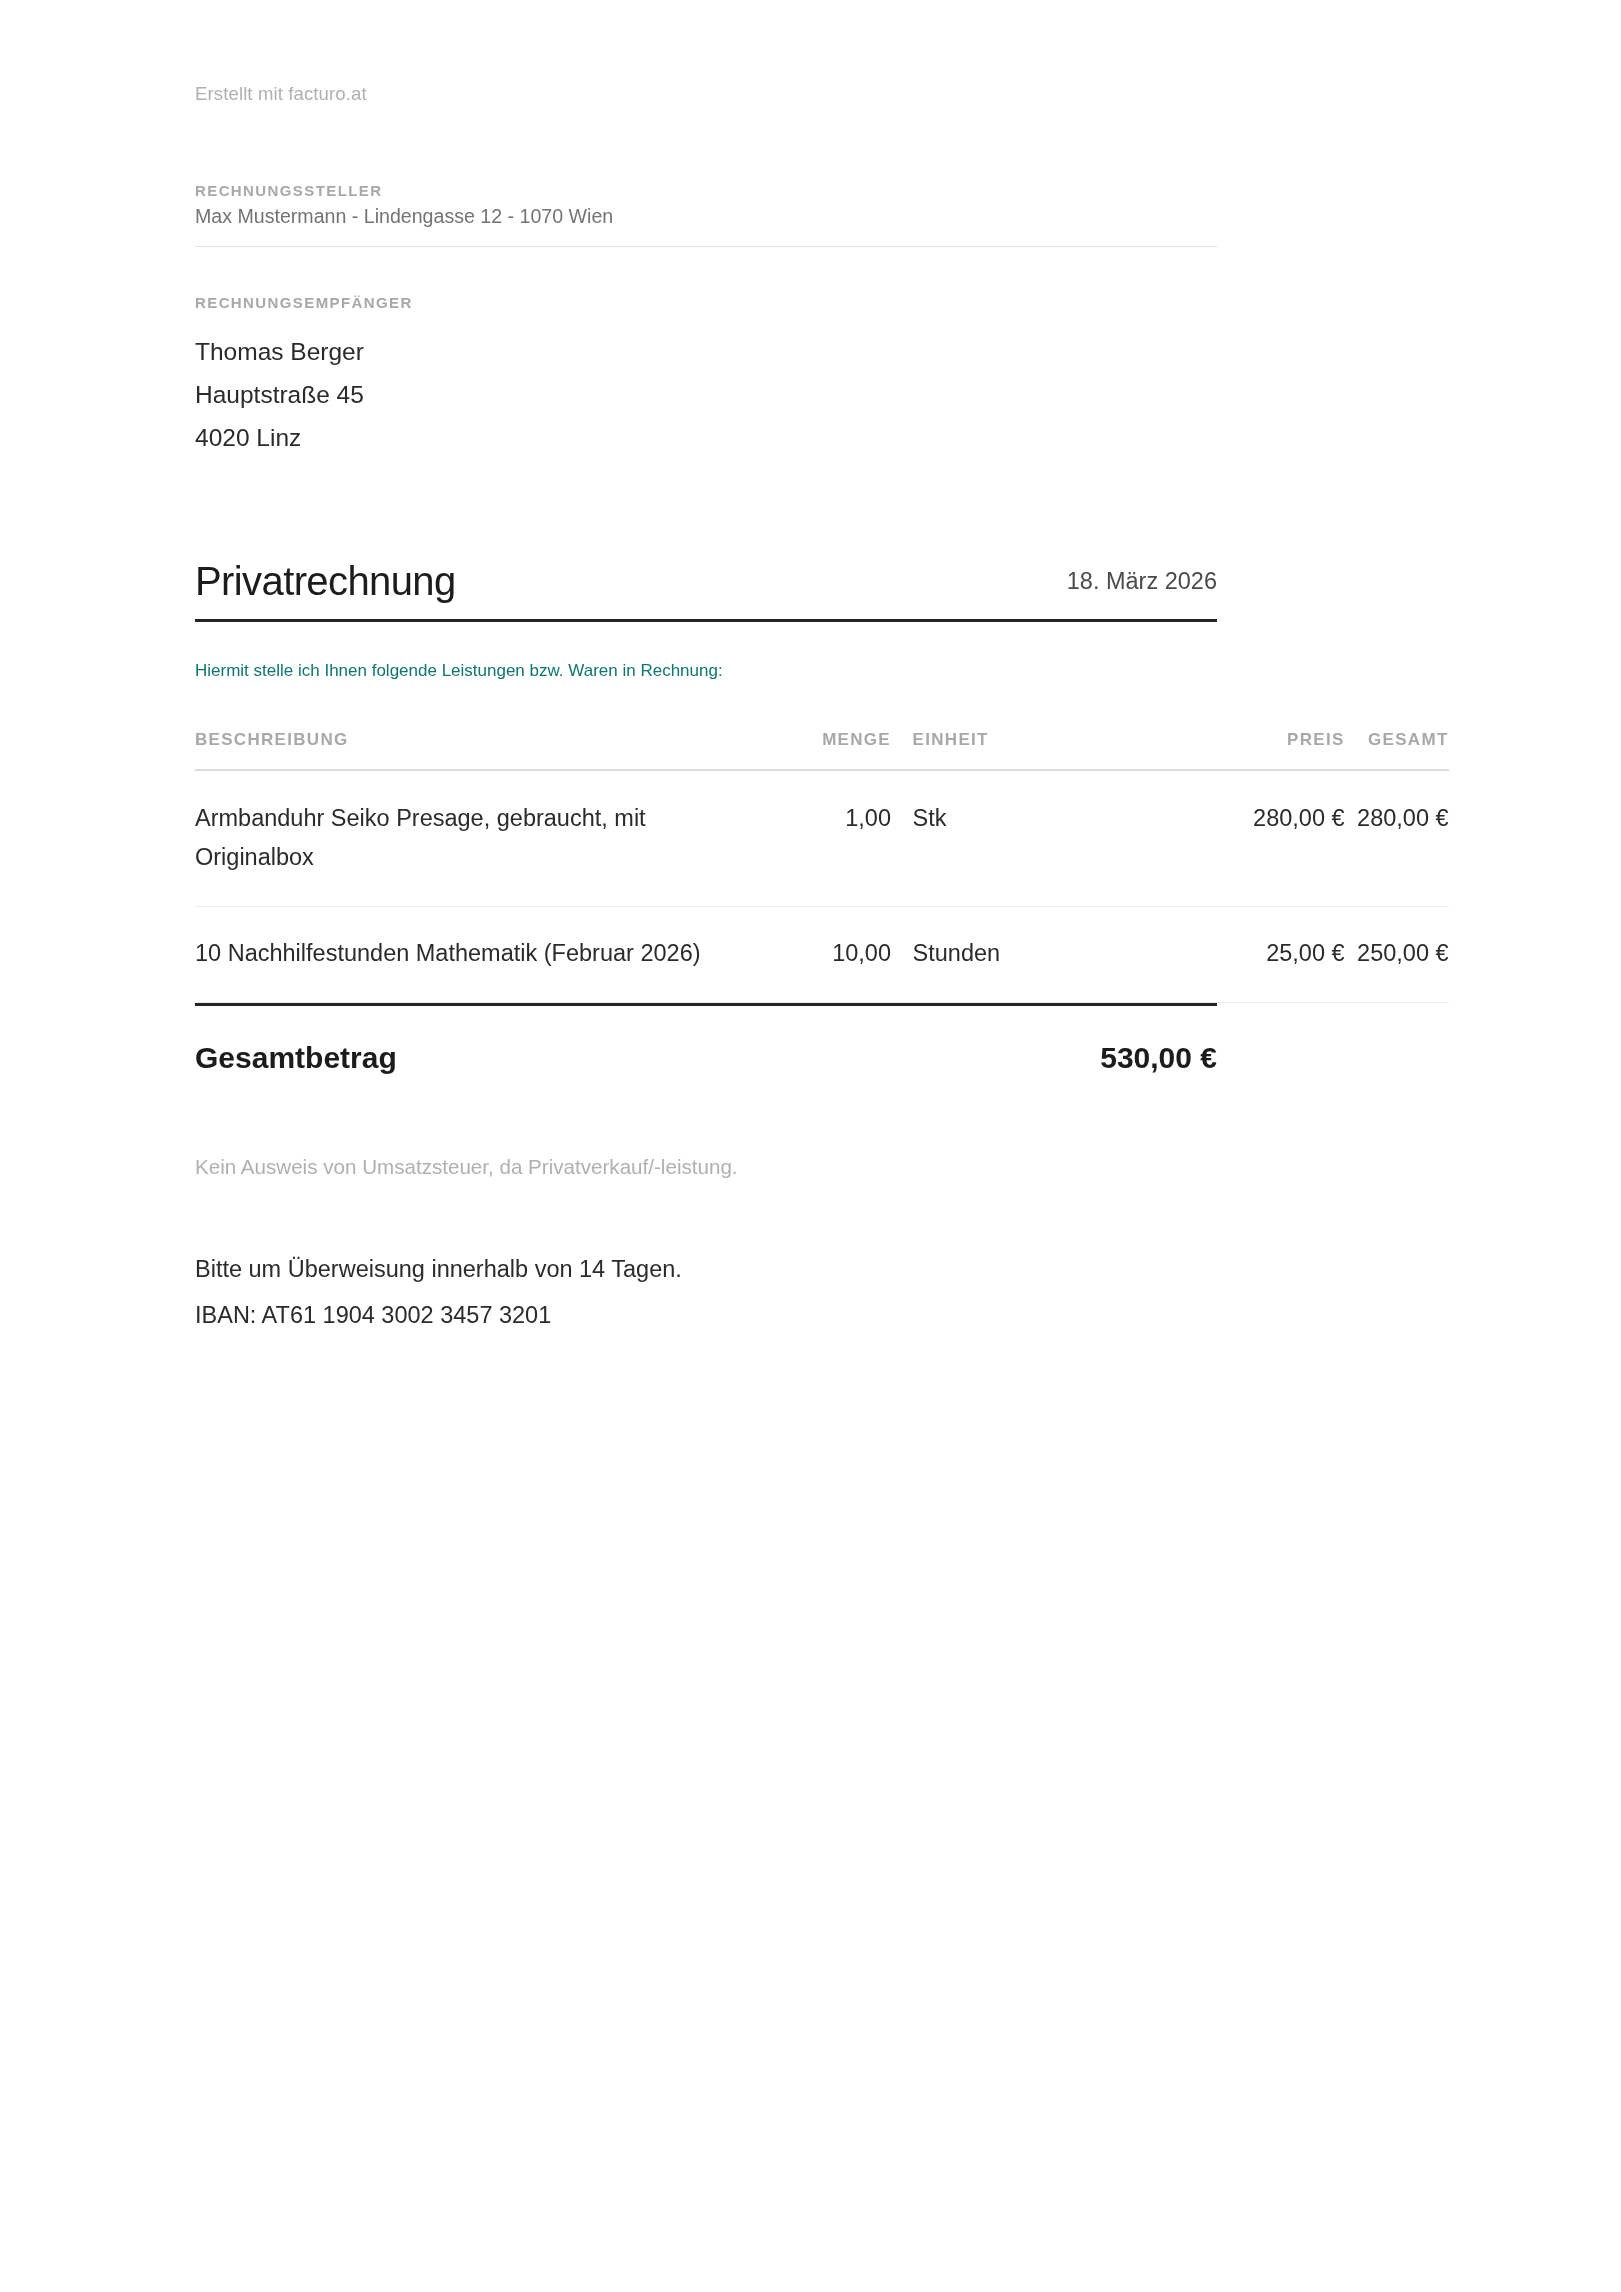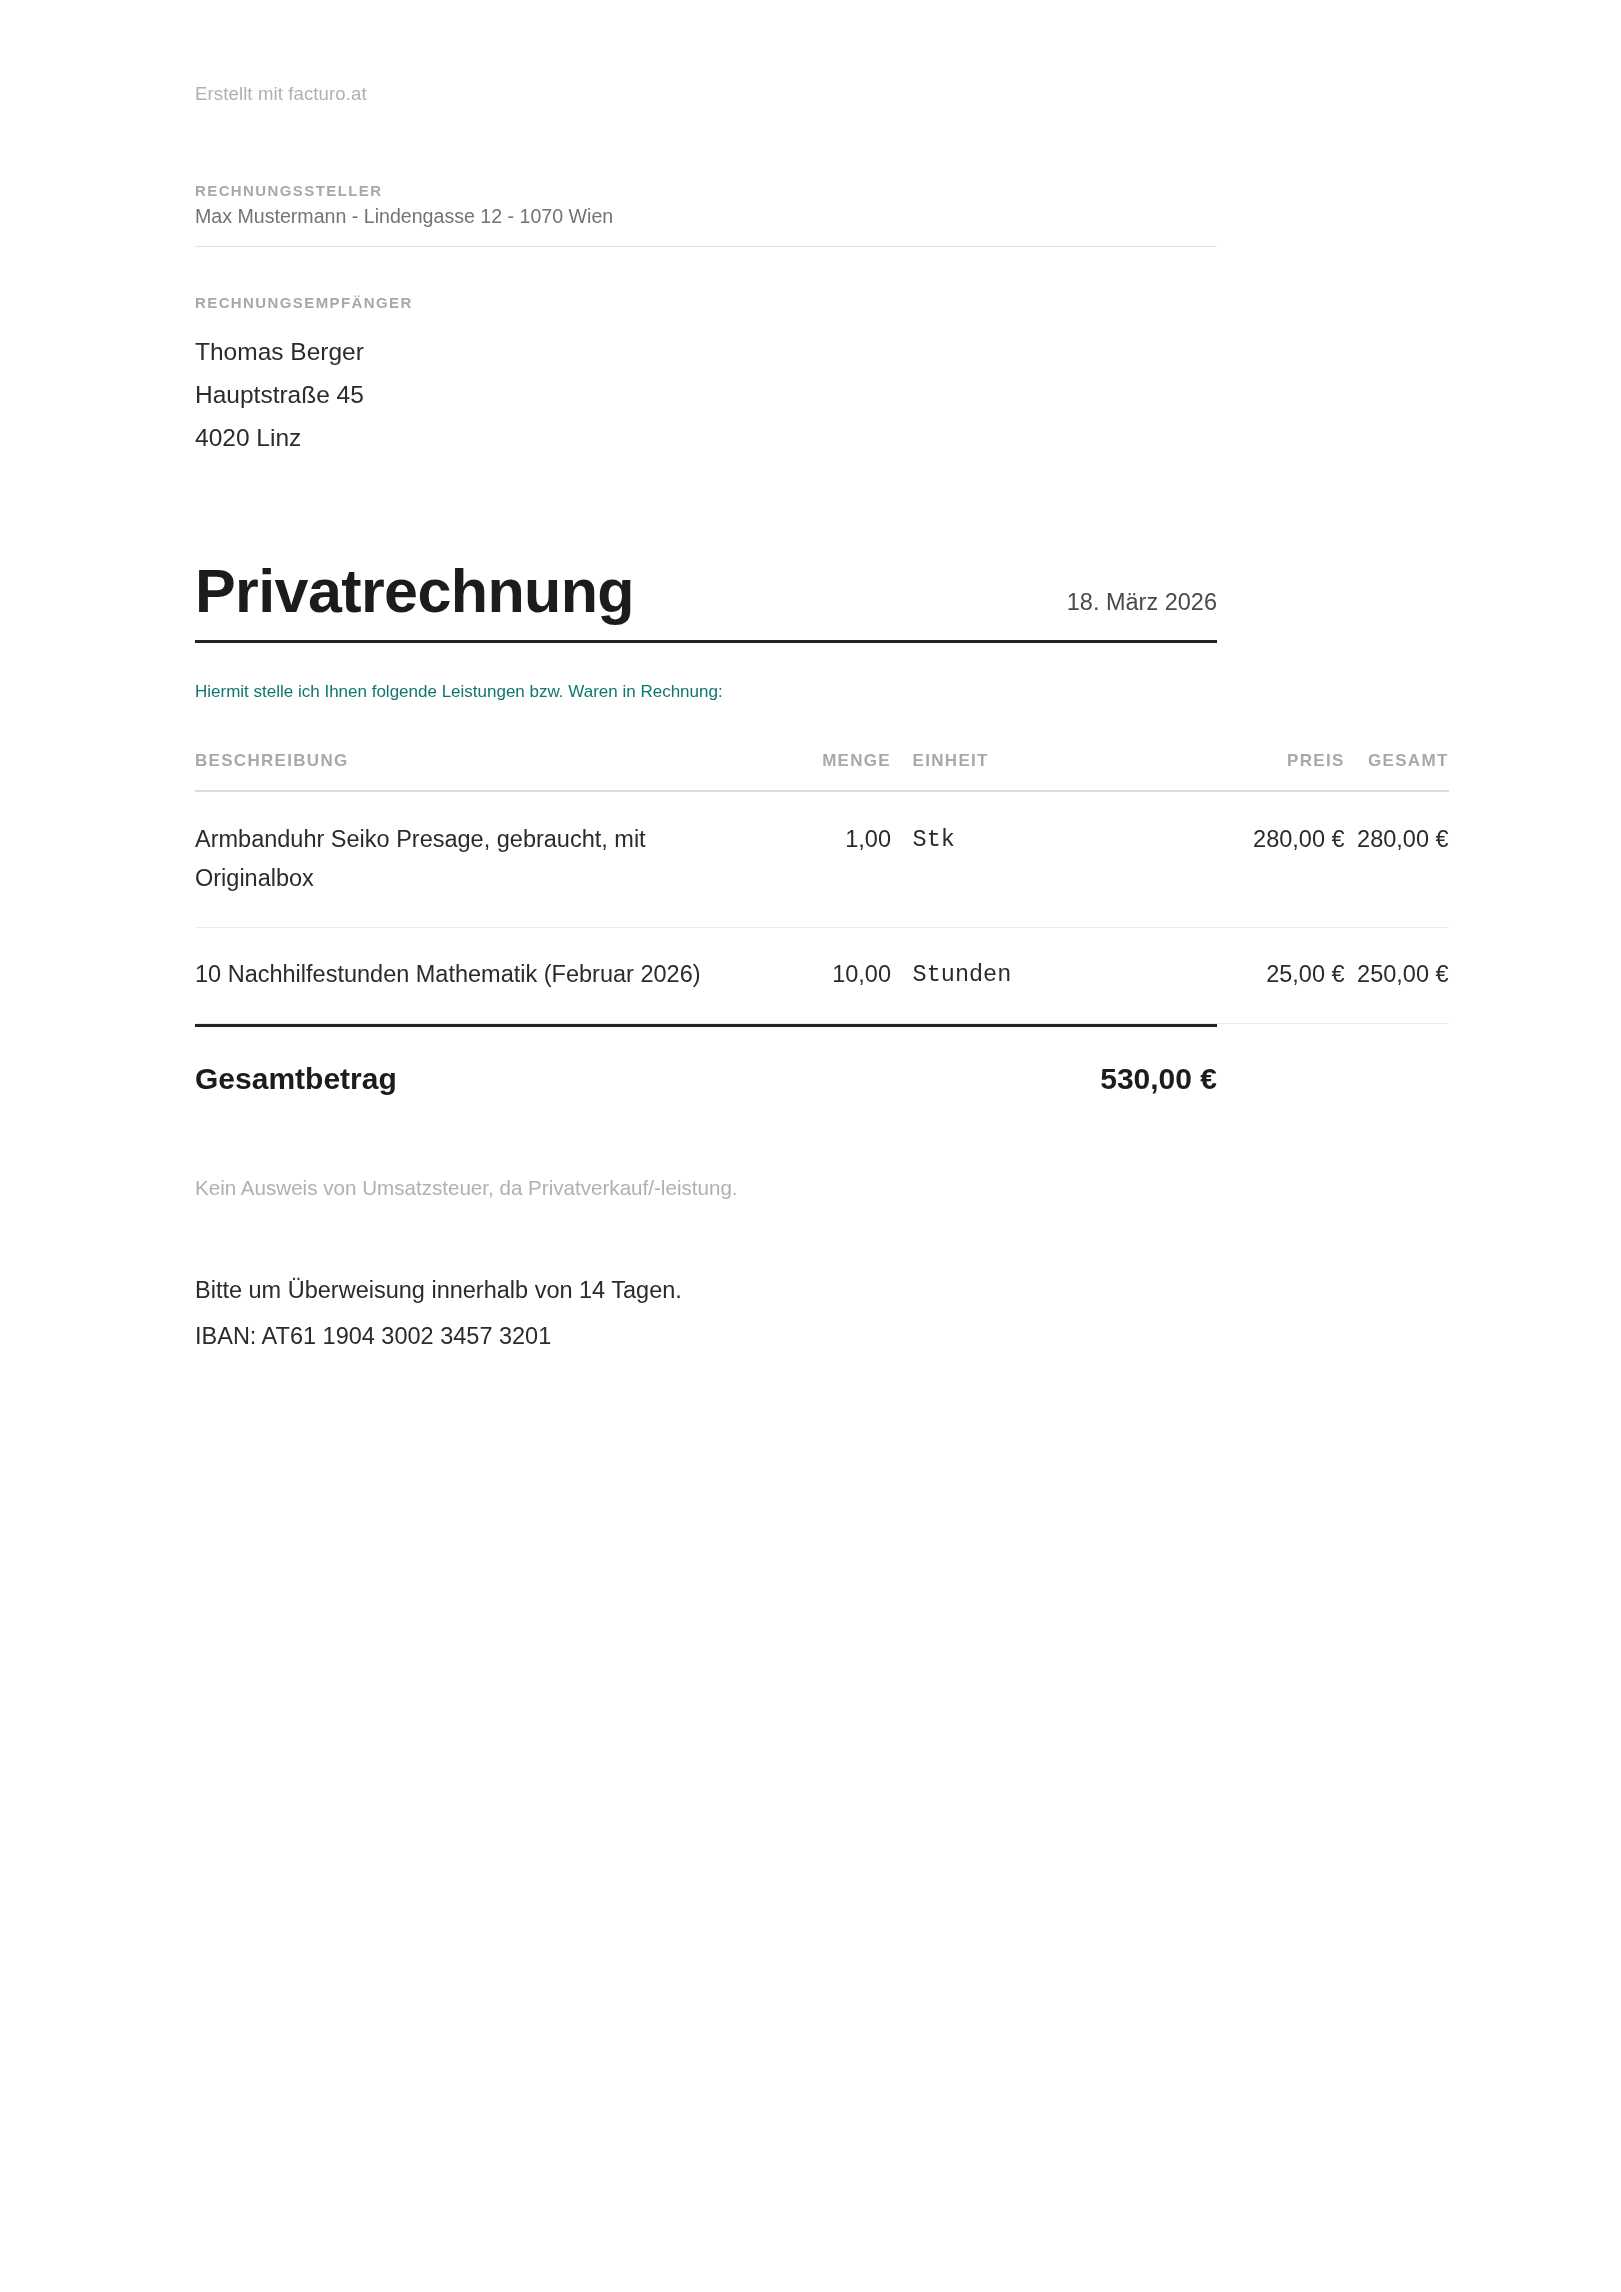--- a/index.html
+++ b/index.html
@@ -58,22 +58,22 @@
   
   .title-row {
     margin-top: 102px;
     display: flex;
     align-items: flex-end;
     justify-content: space-between;
     padding-bottom: 17.6px;
     border-bottom: 3.9px solid #242424;
   }
   .doc-title {
-    font-size: 61px;
-    font-weight: bold;
+    font-size: 40px;
+    font-weight: normal;
     letter-spacing: -0.6px;
     line-height: 1;
     color: #1c1c1c;
   }
   .doc-date {
     font-size: 23.5px;
     color: #4a4a4a;
     padding-bottom: 5.9px;
   }
 
@@ -109,21 +109,21 @@
     vertical-align: top;
     line-height: 39px;
   }
   .col-desc   { width: 534px; text-align: left; }
   .col-qty    { width: 162px; text-align: right; padding-right: 21.6px !important; }
   .col-unit   { width: 211px; text-align: left; }
   .col-price  { width: 221px; text-align: right; }
   .col-total  { width: 104px; text-align: right; }
 
   td.col-qty   { text-align: right; }
-  td.col-unit  { text-align: left; font-family: Liberation Mono, monospace; }
+  td.col-unit  { text-align: left; }
   td.col-price { text-align: right; }
   td.col-total { text-align: right; }
 
   
   .total-row {
     margin-top: 0;
     border-top: 3.9px solid #242424;
     display: flex;
     align-items: baseline;
     justify-content: space-between;

